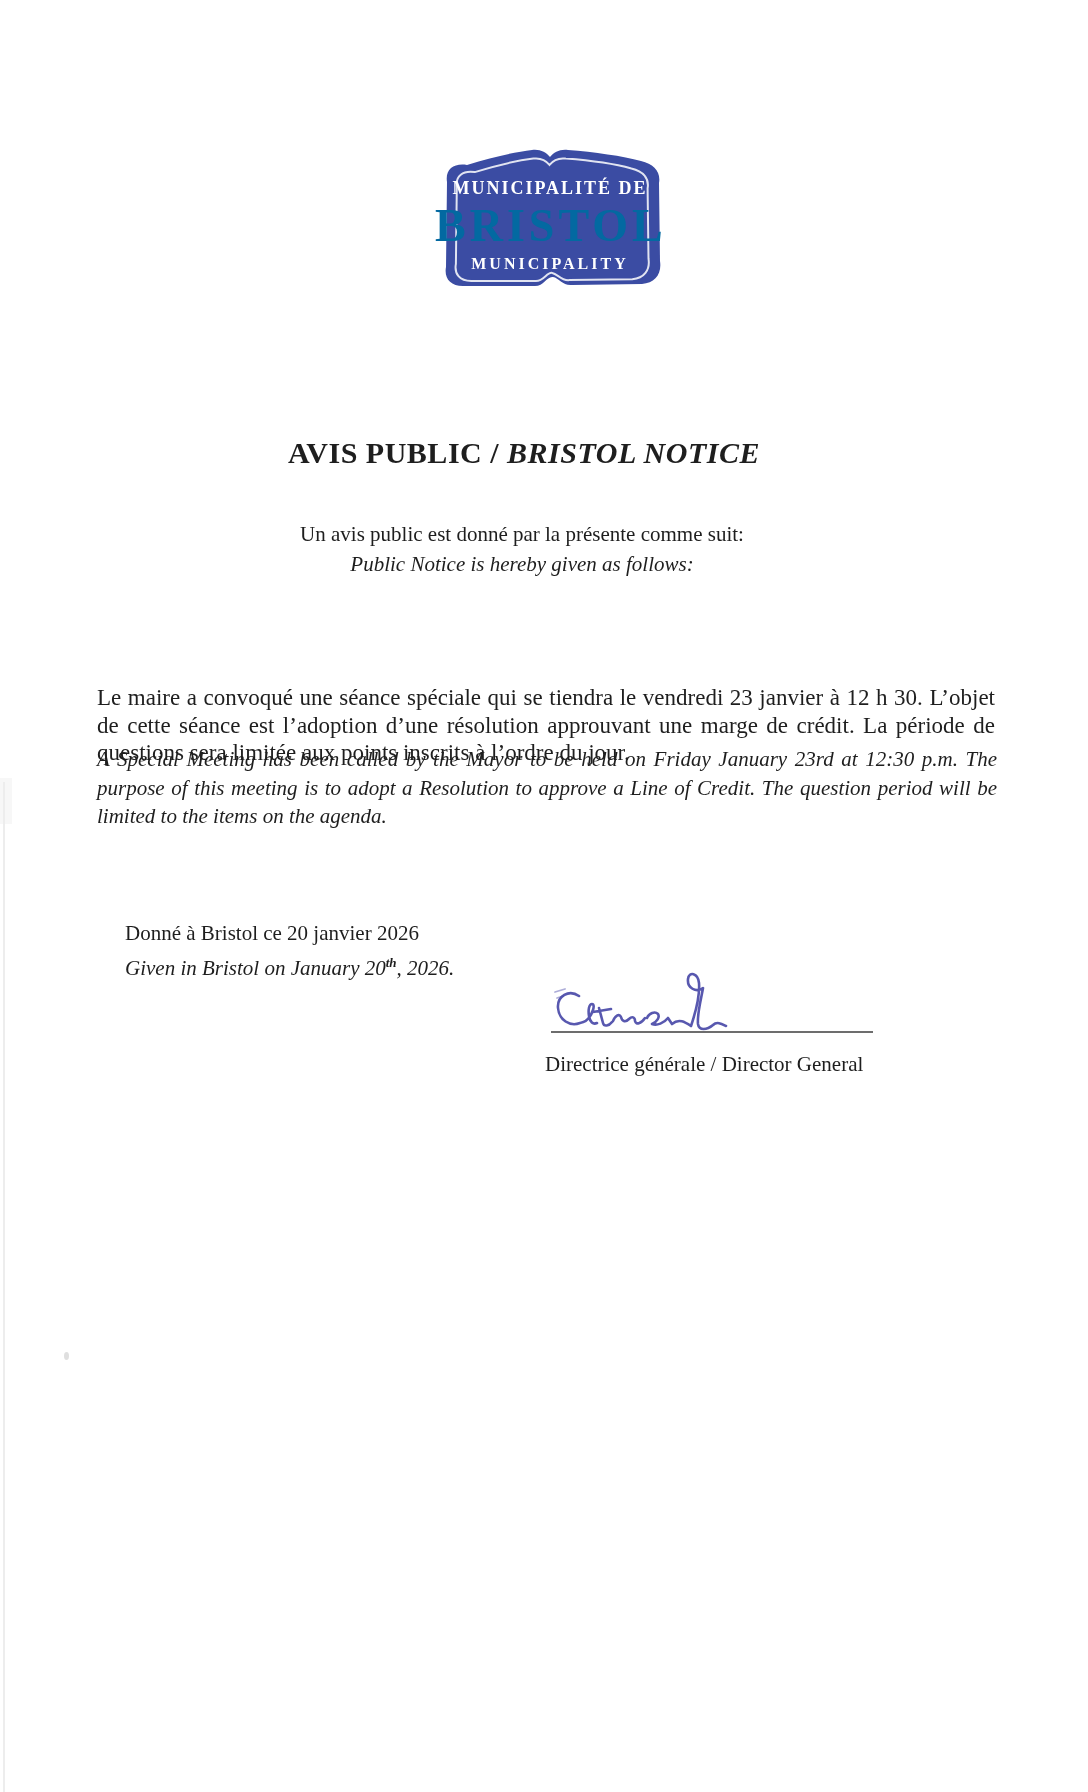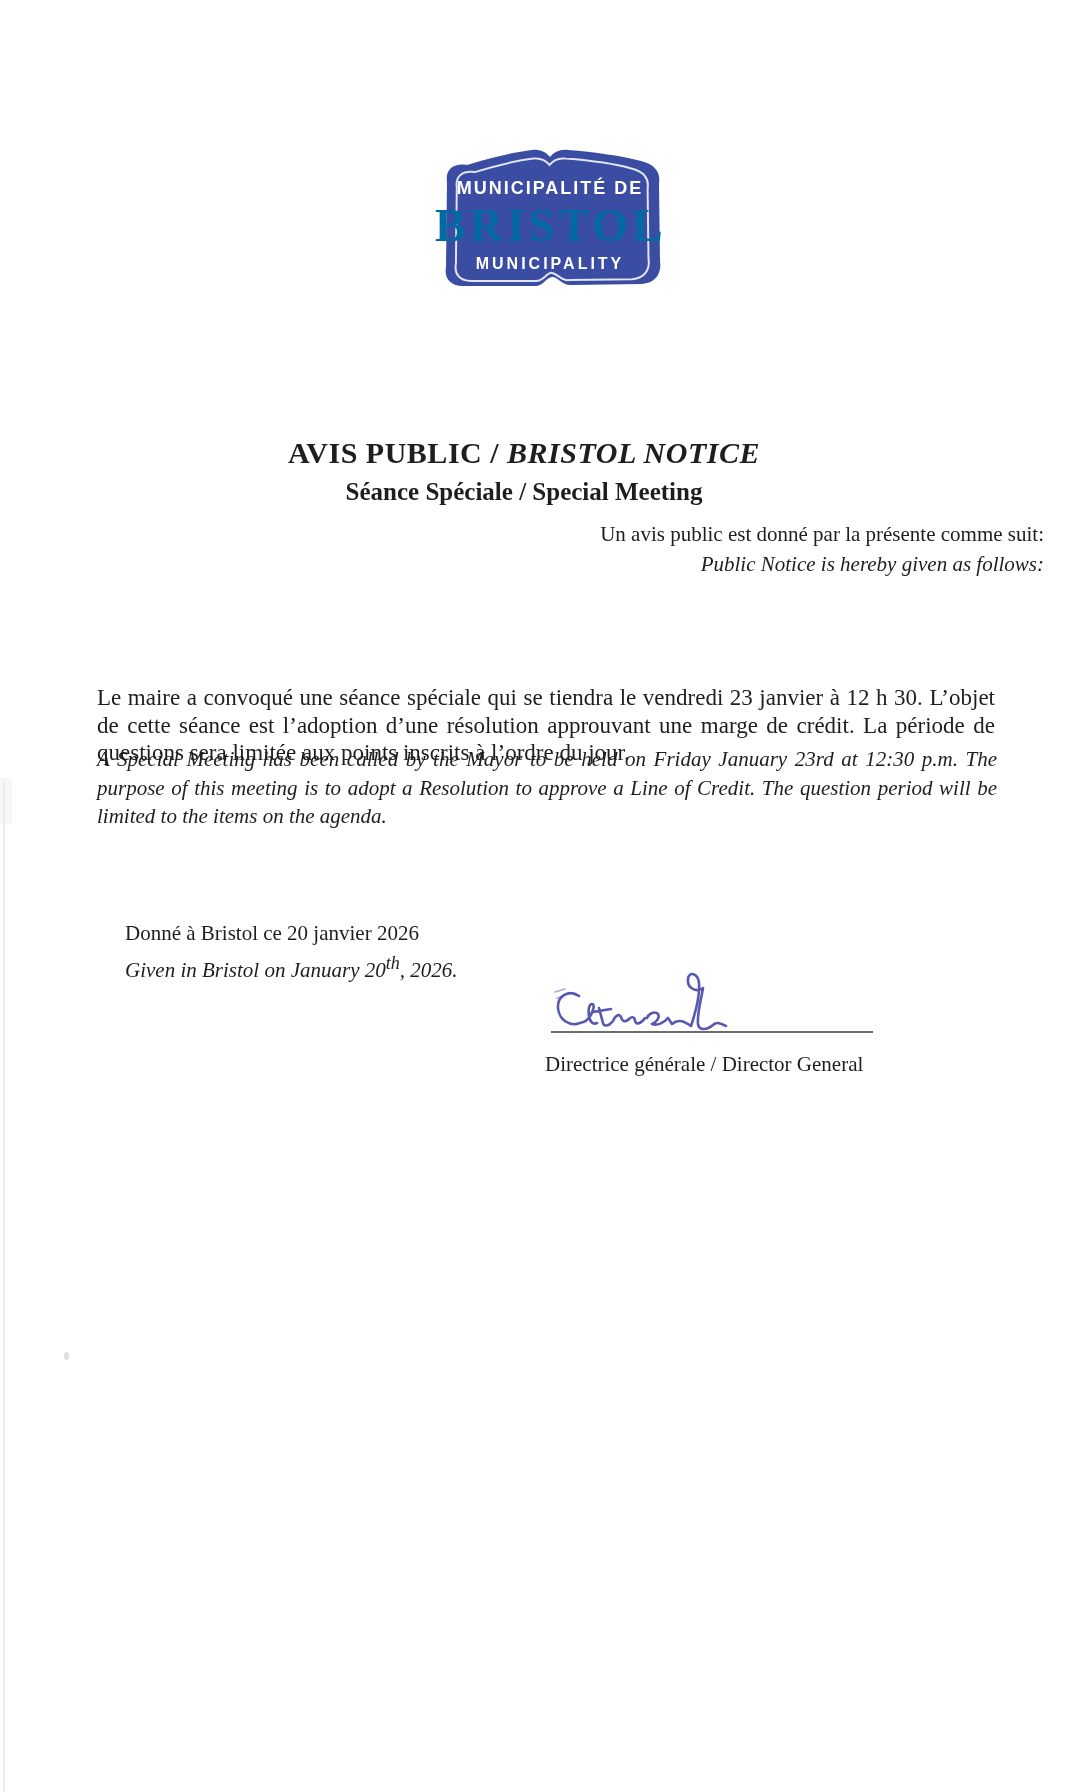--- a/index.html
+++ b/index.html
@@ -19,21 +19,21 @@
     position: absolute;
     left: 435px; top: 146px;
     width: 230px; height: 146px;
   }
   .logo-badge svg { position: absolute; left: 0; top: 0; }
   .logo-text {
     position: absolute;
     left: 0; width: 100%;
     text-align: center;
     color: #ffffff;
-    font-family: Liberation Sans, sans-serif;
+    font-family: Liberation Serif, serif;
     font-weight: bold;
     line-height: 1;
   }
   .logo-line1 { top: 33px;  font-size: 18px; letter-spacing: 2px; }
   .logo-line2 { top: 57px;  font-size: 46px; letter-spacing: 4px; font-family: "Liberation Serif", serif; }
   .logo-line3 { top: 110px; font-size: 16px; letter-spacing: 3px; }
 
   
   .heading-block {
     position: absolute;
@@ -42,21 +42,21 @@
     text-align: center;
   }
   .notice-title { font-size: 30px; font-weight: bold; letter-spacing: 0.5px; }
   .notice-title .title-en { font-style: italic; }
   .meeting-subtitle { margin-top: 8px; font-size: 25px; font-weight: bold; }
 
   .intro-block {
     position: absolute;
     left: 0; top: 519px;
     width: 1044px;
-    text-align: right;
+    text-align: center;
     font-size: 21px;
     line-height: 30px;
   }
   .intro-en { font-style: italic; }
 
   
   .para-fr {
     position: absolute;
     left: 97px; top: 684px;
     width: 898px;
@@ -76,21 +76,21 @@
 
   
   .dateline {
     position: absolute;
     left: 108px; top: 918px;
     font-size: 21px;
     line-height: 30px;
     margin-left: 17px;
   }
   .dateline-en { font-style: italic; }
-  .dateline-en sup { font-size: 18px; }
+  .dateline-en sup { font-size: 13px; font-weight: bold; }
 
   
   .signature-block {
     position: absolute;
     left: 545px; top: 966px;
     width: 334px;
   }
   .signatory-title {
     margin-top: 10px;
     font-size: 21px;
@@ -159,21 +159,20 @@
     </svg>
     <div class="logo-text logo-line1" style="color: rgb(255, 255, 255);">MUNICIPALITÉ DE</div>
     <div class="logo-text logo-line2" style="color: #0369a1;">BRISTOL</div>
     <div class="logo-text logo-line3" style="color: rgb(255, 255, 255);">MUNICIPALITY</div>
   </div>
 
   <div class="heading-block">
     <div class="notice-title">
       <span class="title-fr">AVIS PUBLIC</span><span class="title-sep"> / </span><span class="title-en">BRISTOL NOTICE</span>
     </div>
-    <div class="meeting-subtitle">Séance Spéciale / Special Meeting</div>
   </div>
 
   <div class="intro-block">
     <div class="intro-fr">Un avis public est donné par la présente comme suit:</div>
     <div class="intro-en">Public Notice is hereby given as follows:</div>
   </div>
 
   <p class="para-fr">Le maire a convoqué une séance spéciale qui se tiendra le vendredi 23 janvier à 12 h 30.  L’objet de cette séance est l’adoption d’une résolution approuvant une marge de crédit. La période de questions sera limitée aux points inscrits à l’ordre du jour.</p>
   <p class="para-en">A Special Meeting has been called by the Mayor to be held on Friday January 23rd at 12:30 p.m. The purpose of this meeting is to adopt a Resolution to approve a Line of Credit.  The question period will be limited to the items on the agenda.</p>
 

